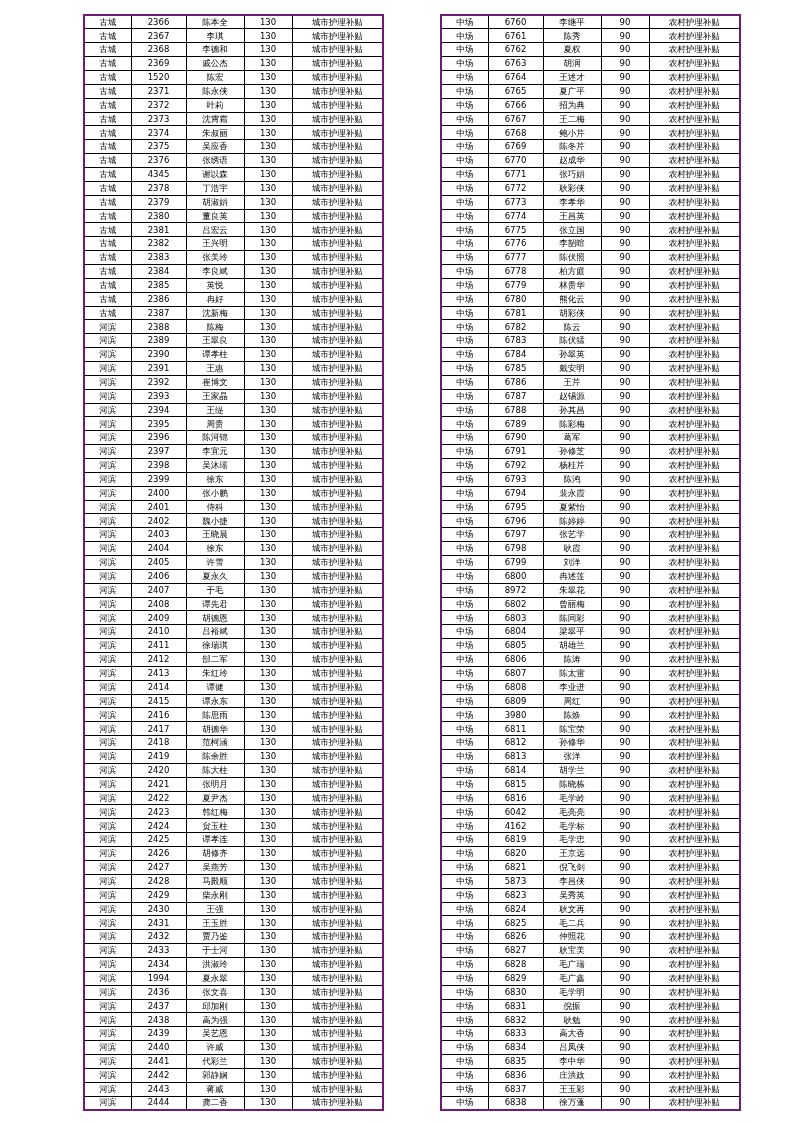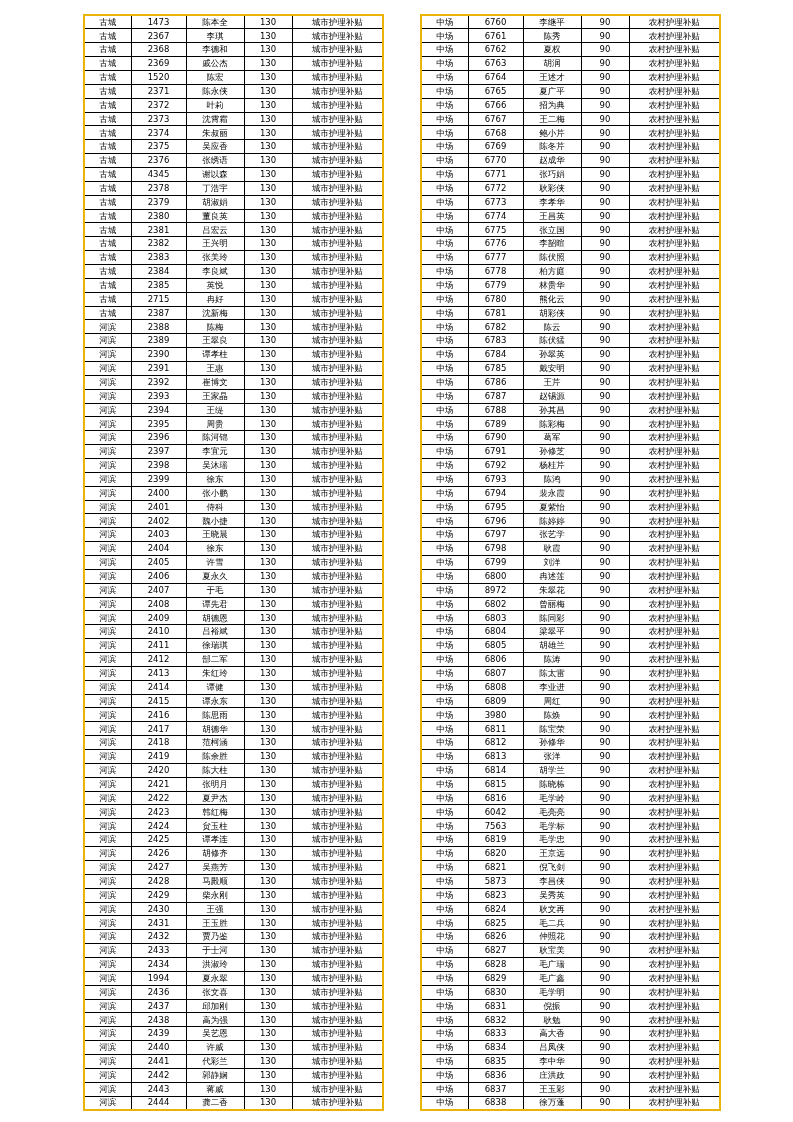--- a/index.html
+++ b/index.html
@@ -3,24 +3,24 @@
 <meta charset="utf-8">
 <style>
   html,body{margin:0;padding:0;}
   body{
     width:793px;height:1122px;background:#ffffff;position:relative;
     font-family:"DejaVu Sans","Liberation Sans",sans-serif;color:#000;
   }
   .page{position:absolute;left:0;top:0;width:793px;height:1122px;background:#fff;}
   table.subsidy-table{
     position:absolute;top:14px;border-collapse:collapse;table-layout:fixed;
-    border:2px solid #eab308;
+    border:2px solid #701a75;
   }
   table.subsidy-table.left-table{left:83px;}
-  table.subsidy-table.right-table{left:420px;border-radius:18px;}
+  table.subsidy-table.right-table{left:440px;border-radius:18px;}
   table.subsidy-table td{
     border:1px solid #000;
     height:13.87px;box-sizing:border-box;
     padding:0 1px;margin:0;
     text-align:center;vertical-align:middle;
     font-size:8.5px;line-height:1;
     white-space:nowrap;overflow:hidden;
   }
   col.c-region{width:47px;}
   col.c-id{width:55px;}
@@ -37,21 +37,21 @@
     <colgroup>
       <col class="c-region">
         <col class="c-id">
         <col class="c-name">
         <col class="c-amount">
         <col class="c-type">
     </colgroup>
     <tbody>
         <tr>
           <td>古城</td>
-          <td>1473</td>
+          <td>2366</td>
           <td>陈本全</td>
           <td>130</td>
           <td>城市护理补贴</td>
         </tr>
         <tr>
           <td>古城</td>
           <td>2367</td>
           <td>李琪</td>
           <td>130</td>
           <td>城市护理补贴</td>
@@ -177,21 +177,21 @@
         </tr>
         <tr>
           <td>古城</td>
           <td>2385</td>
           <td>英悦</td>
           <td>130</td>
           <td>城市护理补贴</td>
         </tr>
         <tr>
           <td>古城</td>
-          <td>2715</td>
+          <td>2386</td>
           <td>冉好</td>
           <td>130</td>
           <td>城市护理补贴</td>
         </tr>
         <tr>
           <td>古城</td>
           <td>2387</td>
           <td>沈新梅</td>
           <td>130</td>
           <td>城市护理补贴</td>
@@ -1008,21 +1008,21 @@
         </tr>
         <tr>
           <td>中场</td>
           <td>6042</td>
           <td>毛亮亮</td>
           <td>90</td>
           <td>农村护理补贴</td>
         </tr>
         <tr>
           <td>中场</td>
-          <td>7563</td>
+          <td>4162</td>
           <td>毛学标</td>
           <td>90</td>
           <td>农村护理补贴</td>
         </tr>
         <tr>
           <td>中场</td>
           <td>6819</td>
           <td>毛学忠</td>
           <td>90</td>
           <td>农村护理补贴</td>

